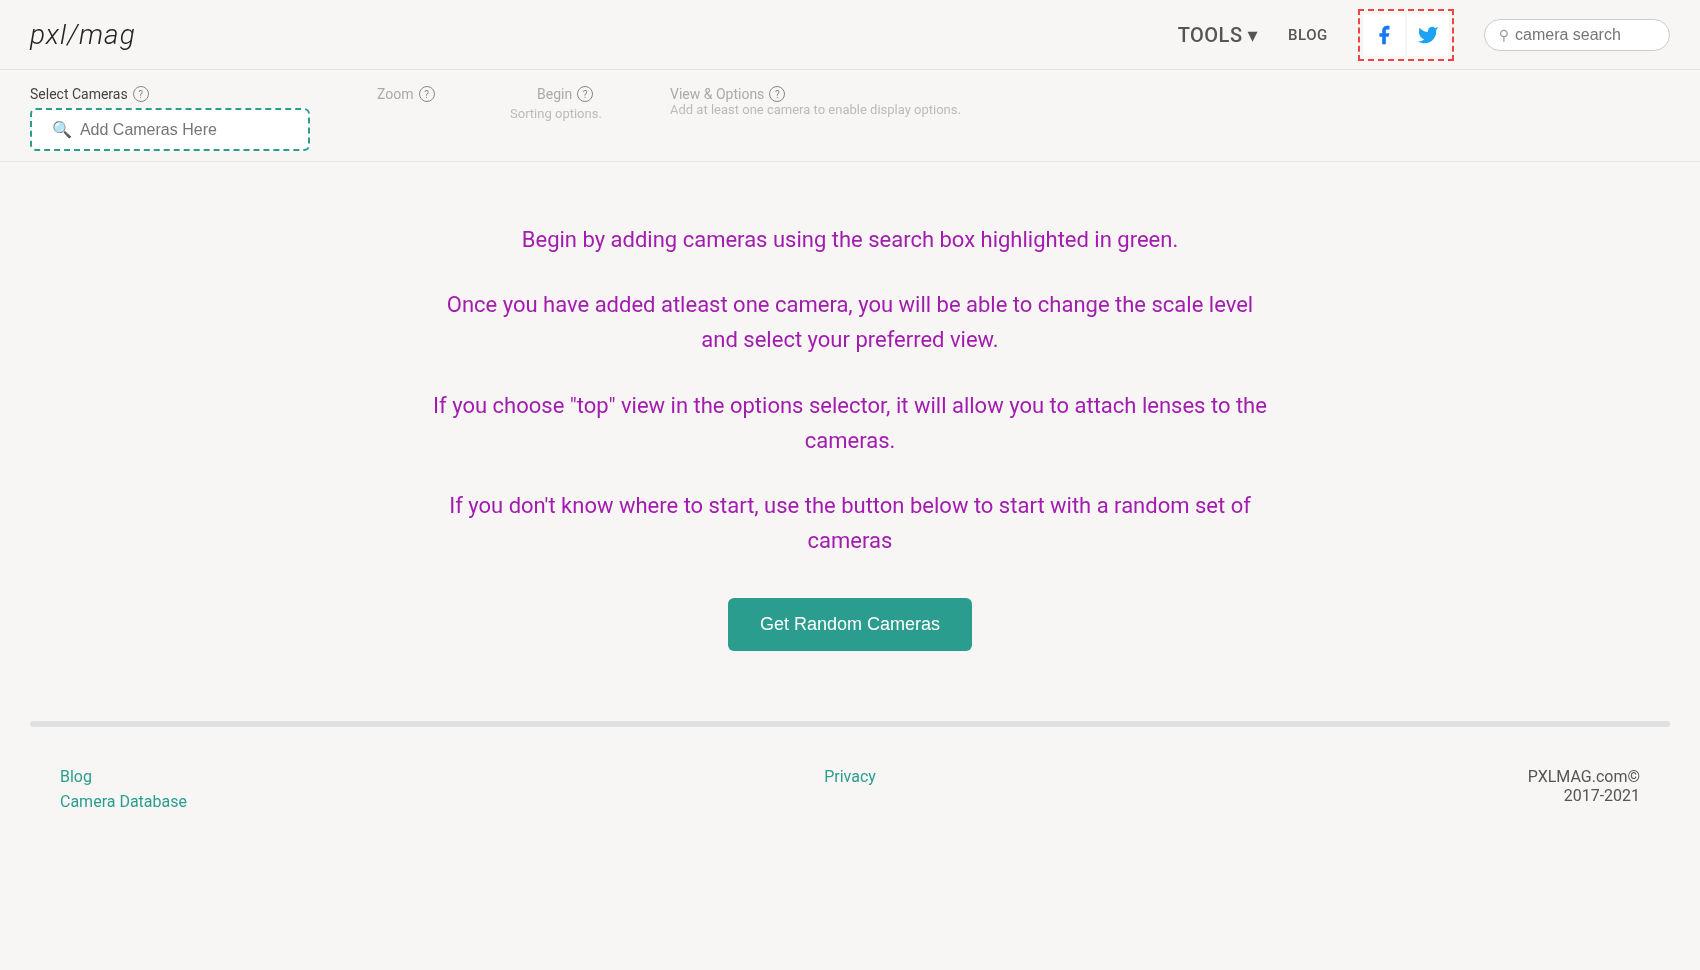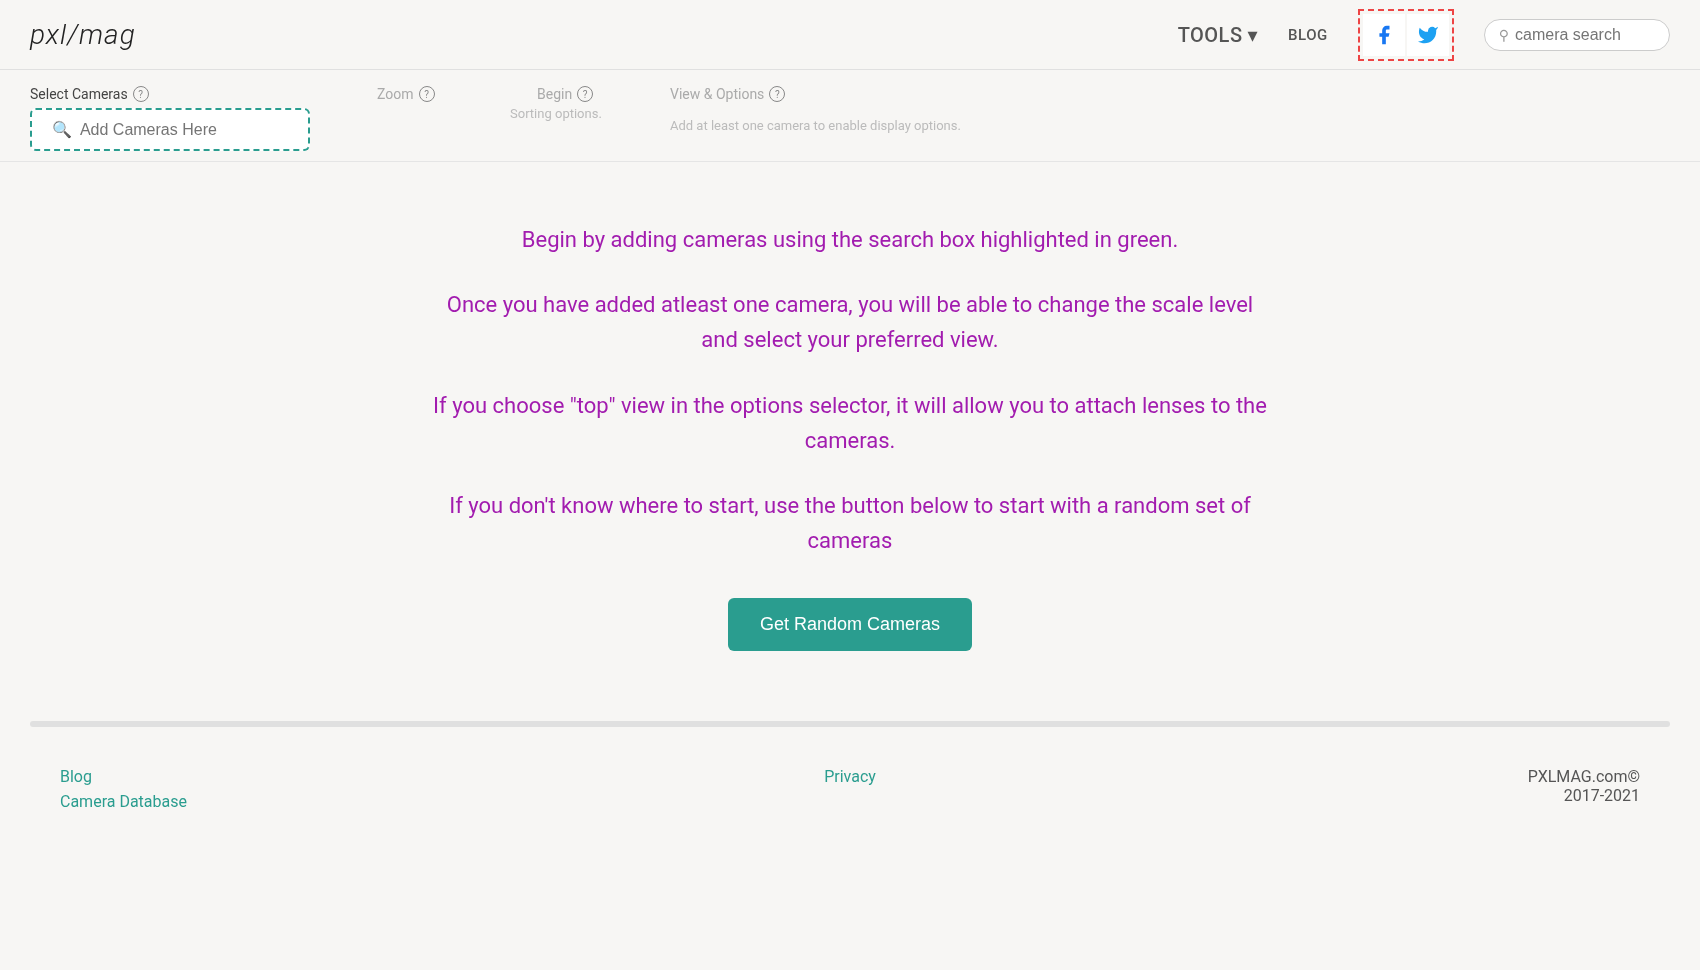--- a/index.html
+++ b/index.html
@@ -157,21 +157,21 @@
       margin-left: 27px;
     }
     .toolbar-section-sub {
       font-size: 13px;
       color: #bbb;
     }
 
     .view-options-section {
       display: flex;
       flex-direction: column;
-      gap: 16px;
+      gap: 0;
       max-width: 400px;
     }
     .view-options-label {
       font-size: 14px;
       color: #aaa;
       display: flex;
       align-items: center;
       gap: 5px;
     }
     .view-options-sub {

